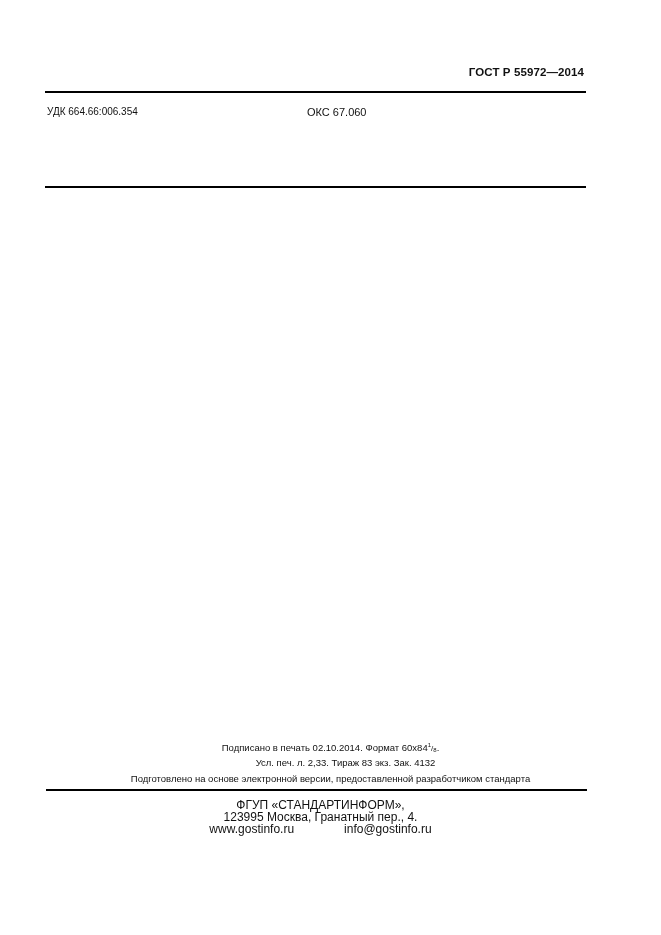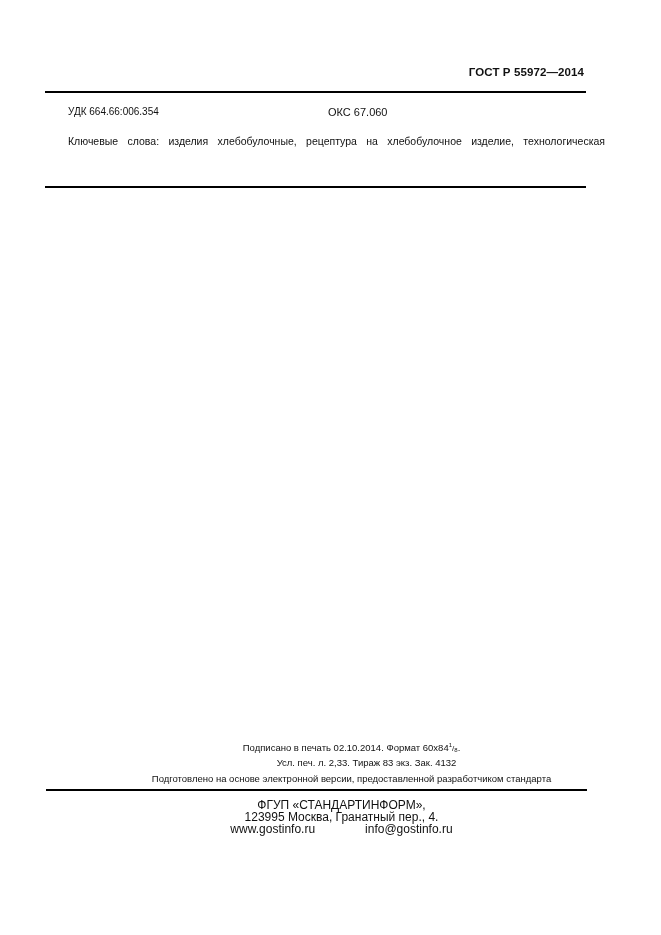--- a/index.html
+++ b/index.html
@@ -8,21 +8,21 @@
       background: #ffffff;
     }
     body {
       width: 661px;
       height: 935px;
       position: relative;
       overflow: hidden;
       font-family: "Liberation Sans", sans-serif;
       color: #111111;
     }
-    .abs { position: absolute; margin-left: 21px; }
+    .abs { position: absolute; }
     .doc-id {
       right: 77px;
       top: 66px;
       font-size: 11.5px;
       font-weight: bold;
       letter-spacing: 0.1px;
     }
     .rule {
       position: absolute;
       left: 45px;
@@ -89,21 +89,20 @@
 <div>
 
   <div class="abs doc-id">ГОСТ Р 55972—2014</div>
 
   <div class="rule rule-top"></div>
 
   <div class="abs udk">УДК 664.66:006.354</div>
   <div class="abs oks">ОКС 67.060</div>
 
   <div class="abs keywords">
-    <span class="kw-line">Ключевые слова: изделия хлебобулочные, рецептура на хлебобулочное изделие, технологическая</span>
   </div>
 
   <div class="rule rule-mid"></div>
 
   <div class="abs imprint imprint-1">
     <span>Подписано в печать 02.10.2014. Формат 60x84</span><span class="frac-num">1</span><span class="frac-slash">/</span><span class="frac-den">8</span><span>.</span>
   </div>
   <div class="abs imprint imprint-2">Усл. печ. л. 2,33. Тираж 83 экз. Зак. 4132</div>
   <div class="abs imprint imprint-3">Подготовлено на основе электронной версии, предоставленной разработчиком стандарта</div>
 

